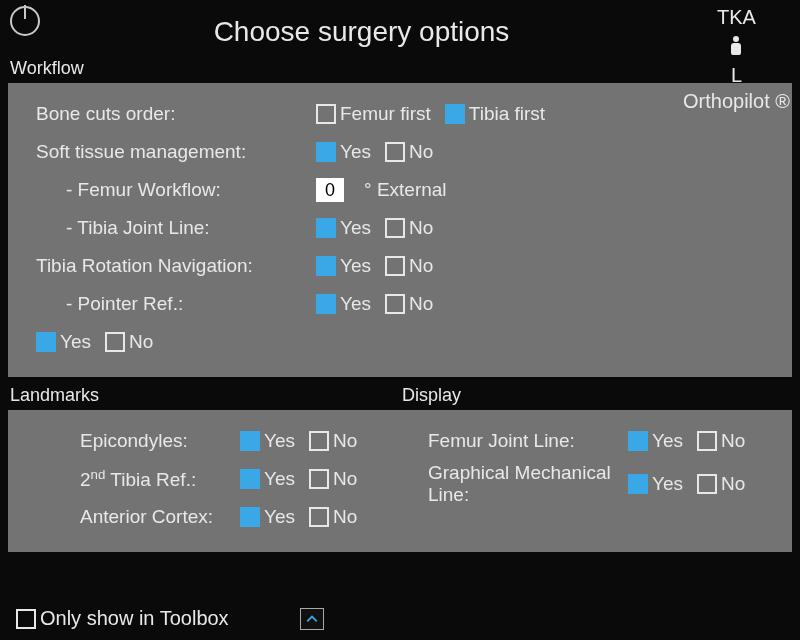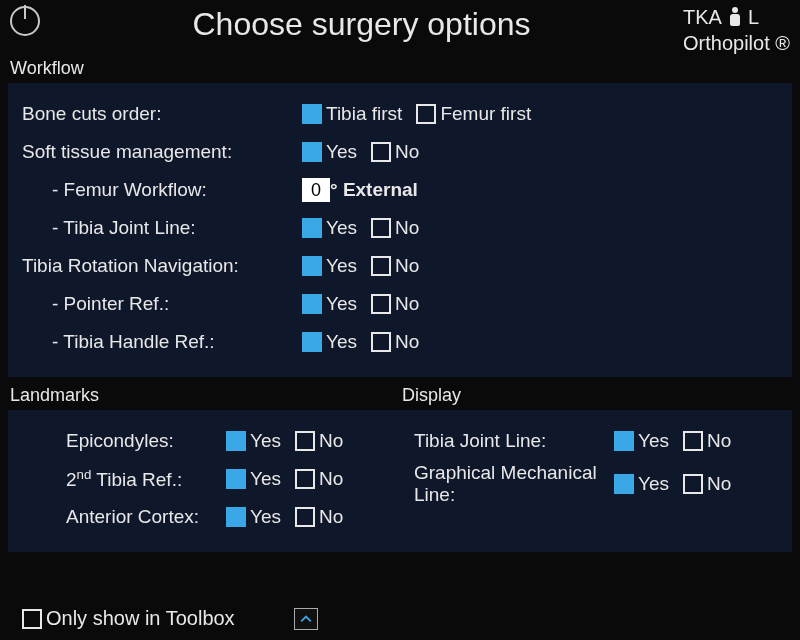--- a/index.html
+++ b/index.html
@@ -30,49 +30,49 @@
     content: "";
     position: absolute;
     top: -3px; left: 50%;
     transform: translateX(-50%);
     width: 2px; height: 14px;
     background: #c8c8c8;
   }
   .title {
     flex: 1;
     text-align: center;
-    font-size: 32px;
+    font-size: 28px;
     font-weight: 400;
-    margin-top: 2px;
+    margin-top: 12px;
   }
   .header-right {
     text-align: right;
     font-size: 20px;
     line-height: 1.3;
   }
-  .header-right .row1 { display:flex; align-items:center; gap:6px; justify-content:flex-start;}
+  .header-right .row1 { display:flex; align-items:center; gap:6px; justify-content:flex-end;flex-direction:column;}
   .person-icon {
     display:inline-block; width:14px; height:20px; position:relative;
   }
   .person-icon::before{
     content:""; position:absolute; top:0; left:50%; transform:translateX(-50%);
     width:6px; height:6px; border-radius:50%; background:#e8e8e8;
   }
   .person-icon::after{
     content:""; position:absolute; top:7px; left:50%; transform:translateX(-50%);
     width:10px; height:12px; background:#e8e8e8; border-radius:3px 3px 2px 2px;
   }
   .section-label {
     padding: 2px 18px 4px 10px;
     font-size: 18px;
   }
   .panel {
-    background: #0f172a;
+    background: #737373;
     margin: 0 8px 6px 8px;
-    padding: 14px 14px;
+    padding: 14px 28px;
   }
   .row {
     display: flex;
     align-items: center;
     min-height: 34px;
     margin-bottom: 4px;
   }
   .row .label { flex: 0 0 280px; }
   .row .label.indent { padding-left: 30px; }
   .two-col {
@@ -100,25 +100,25 @@
   }
   .box.checked { background:#3aa7e6; border-color:#3aa7e6; }
   .numfield {
     width:28px; height:24px;
     background:#fff; color:#000;
     text-align:center;
     font-size:18px;
     border:none;
     vertical-align:middle;
   }
-  .suffix { margin-left:0;font-weight:bold; }
+  .suffix { margin-left:20px; }
   .footer {
     position:absolute;
     bottom:10px; left:0; width:710px;
-    padding:0 22px;
+    padding:0 16px;
     display:flex; align-items:center;
   }
   .footer .chk { font-size:20px; }
   .upbtn {
     margin-left:auto; margin-right:370px;
     width:24px; height:22px;
     border:1px solid #aaa;
     background:#111;
     display:flex; align-items:center; justify-content:center;
     cursor:pointer;
@@ -141,26 +141,26 @@
     <div>Orthopilot ®</div>
   </div>
 </div>
 
 <div class="section-label">Workflow</div>
 <div class="panel">
 
   <div class="row">
     <div class="label">Bone cuts order:</div>
     <span class="chk">
+        <span class="box"></span>
+        <span>Femur first</span>
+      </span>
+    <span class="chk">
         <span class="box checked"></span>
         <span>Tibia first</span>
-      </span>
-    <span class="chk">
-        <span class="box"></span>
-        <span>Femur first</span>
       </span>
   </div>
 
   <div class="row">
     <div class="label">Soft tissue management:</div>
     <span class="chk">
         <span class="box checked"></span>
         <span>Yes</span>
       </span>
     <span class="chk">
@@ -205,21 +205,20 @@
         <span class="box checked"></span>
         <span>Yes</span>
       </span>
     <span class="chk">
         <span class="box"></span>
         <span>No</span>
       </span>
   </div>
 
   <div class="row">
-    <div class="label indent">- Tibia Handle Ref.:</div>
     <span class="chk">
         <span class="box checked"></span>
         <span>Yes</span>
       </span>
     <span class="chk">
         <span class="box"></span>
         <span>No</span>
       </span>
   </div>
 </div>
@@ -260,21 +259,21 @@
             <span class="box"></span>
             <span>No</span>
           </span>
       </div>
     </div>
   </div>
   <div class="col">
     <div class="section-label">Display</div>
     <div class="panel display">
       <div class="row">
-        <div class="label">Tibia Joint Line:</div>
+        <div class="label">Femur Joint Line:</div>
         <span class="chk">
             <span class="box checked"></span>
             <span>Yes</span>
           </span>
         <span class="chk">
             <span class="box"></span>
             <span>No</span>
           </span>
       </div>
       <div class="row">

